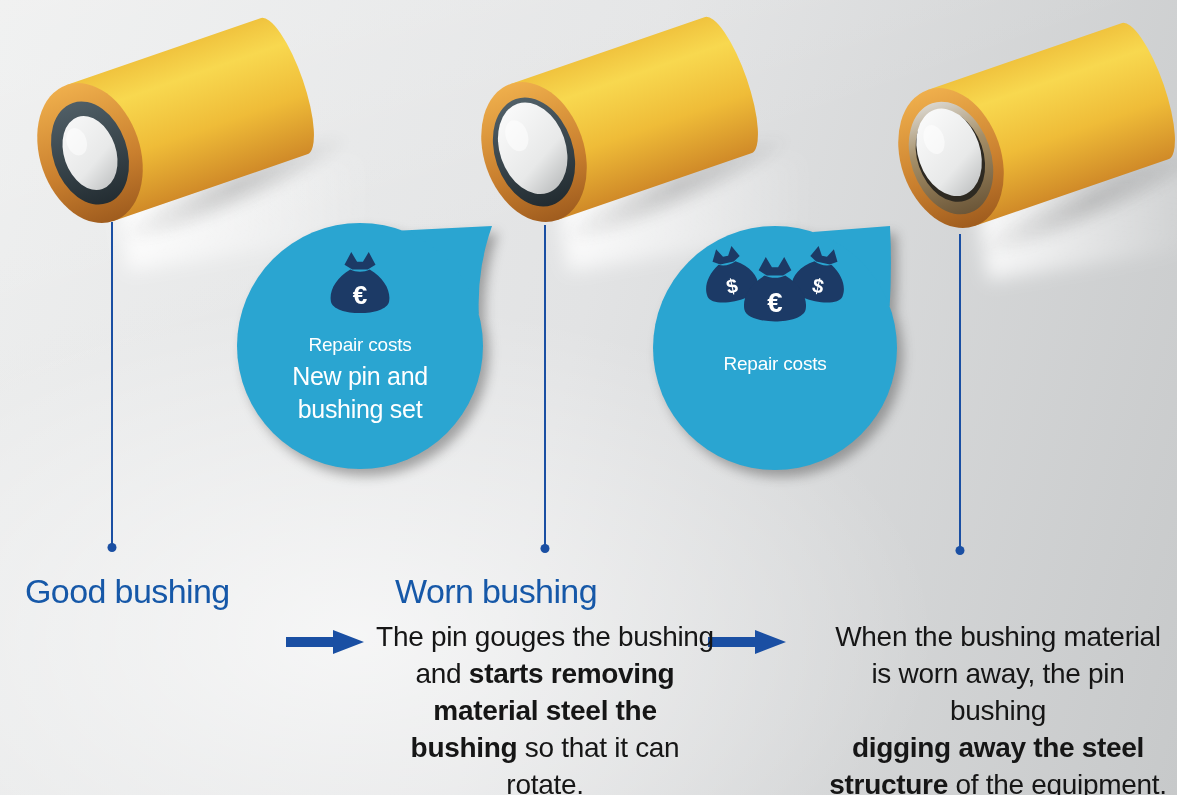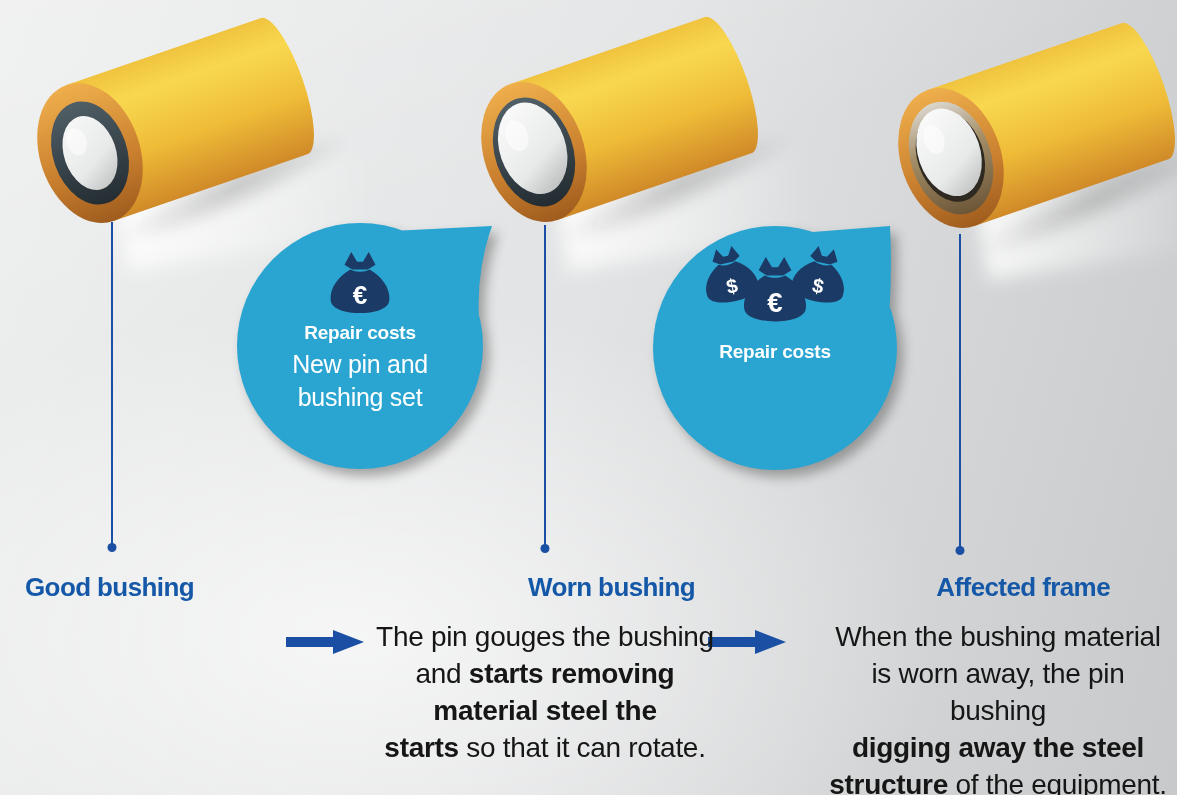--- a/index.html
+++ b/index.html
@@ -18,28 +18,28 @@
     filter:blur(5px); z-index:0;}
   .cyl{position:absolute; z-index:2; overflow:visible;}
   .connector{position:absolute; width:2px; background:var(--line-blue); z-index:1;}
   .connector::after{content:""; position:absolute; left:50%; bottom:-8px; transform:translateX(-50%);
     width:9px; height:9px; border-radius:50%; background:var(--line-blue);}
   .bubble{position:absolute; width:280px; height:280px; z-index:3;}
   .bubble-bg{position:absolute; inset:0; overflow:visible;
     filter:drop-shadow(6px 7px 6px rgba(70,70,70,.45));}
   .bubble-inner{position:absolute; inset:0; display:flex; flex-direction:column;
     align-items:center; text-align:center; color:var(--bubble-text);}
-  .bubble-label{font-size:19px; font-weight:bold; letter-spacing:-0.2px; }
+  .bubble-label{font-size:19px; font-weight:normal; letter-spacing:-0.2px; margin-top:12px;}
   .bubble-text{font-size:25px; line-height:33px; letter-spacing:-0.3px; margin-top:4px;}
   .bag-symbol{font-family:"Liberation Sans", sans-serif; font-weight:bold; font-size:27px;
     fill:#fff; text-anchor:middle;}
   .bag-symbol-sm{font-size:23px;}
-  .stage-title{position:absolute; top:572px; font-size:26px; font-weight:bold;
+  .stage-title{position:absolute; top:572px; font-size:34px; font-weight:normal;
     letter-spacing:-0.6px; color:var(--heading-blue); z-index:2;}
-  .stage-title.centered{text-align:right;}
+  .stage-title.centered{text-align:left;}
   .stage-desc{position:absolute; top:618px; font-size:28px; line-height:37px;
     letter-spacing:-0.3px; color:var(--body-text); text-align:center; z-index:2;}
   .stage-desc b{font-weight:bold;}
   .arrow{position:absolute; z-index:2;}
   .hidden-defs{position:absolute; width:0; height:0; overflow:hidden;}
 </style>
 </head>
 <body>
 
 <div class="canvas">
@@ -159,18 +159,17 @@
 
   <svg class="arrow" style="left:286px; top:628px;" width="78" height="28" viewBox="0 0 78 28">
     <path d="M0 9 H47 V2 L78 14 L47 26 V19 H0 Z" style="fill:var(--line-blue)"></path>
   </svg>
   <svg class="arrow" style="left:708px; top:628px;" width="78" height="28" viewBox="0 0 78 28">
     <path d="M0 9 H47 V2 L78 14 L47 26 V19 H0 Z" style="fill:var(--line-blue)"></path>
   </svg>
 
   <div class="stage-title" style="left:25px;">Good bushing</div>
   <div class="stage-title centered" style="left:395px; width:300px;">Worn bushing</div>
-  <div class="stage-title centered" style="left:810px; width:300px;">Affected frame</div>
 
-  <div class="stage-desc" style="left:375px; width:340px;"><span>The pin gouges the bushing</span><br><span>and </span><b>starts removing</b><br><b>material steel the</b><br><b>starts</b><span> so that it can rotate.</span></div>
+  <div class="stage-desc" style="left:375px; width:340px;"><span>The pin gouges the bushing</span><br><span>and </span><b>starts removing</b><br><b>material steel the</b><br><b>bushing</b><span> so that it can rotate.</span></div>
   <div class="stage-desc" style="left:820px; width:356px;"><span>When the bushing material</span><br><span>is worn away, the pin bushing</span><br><b>digging away the steel</b><br><b>structure</b><span> of the equipment.</span></div>
 
 </div>
 
 </body></html>

